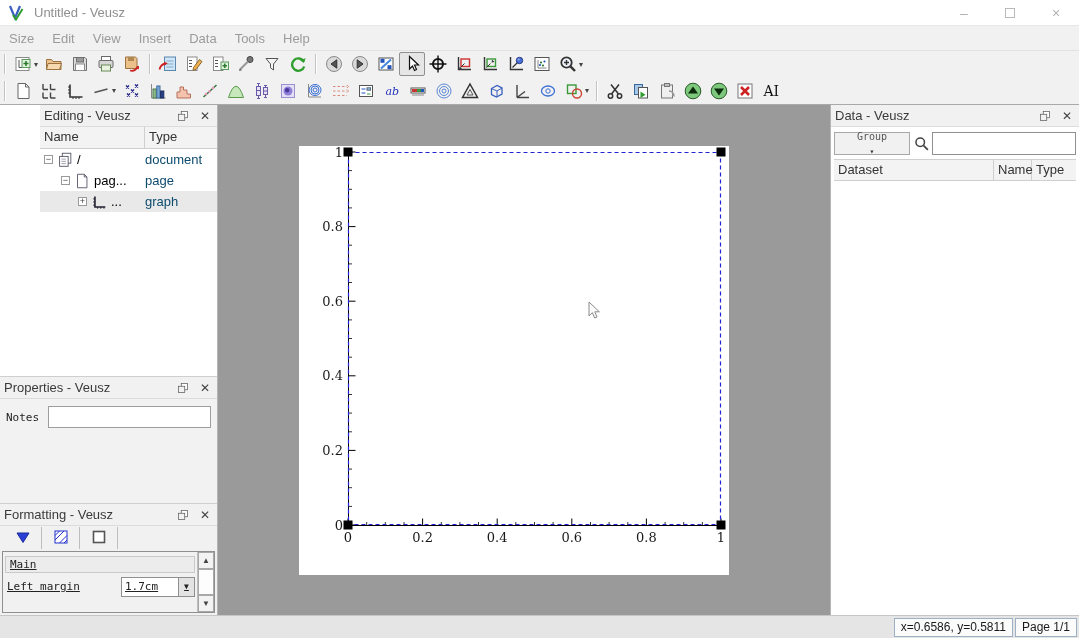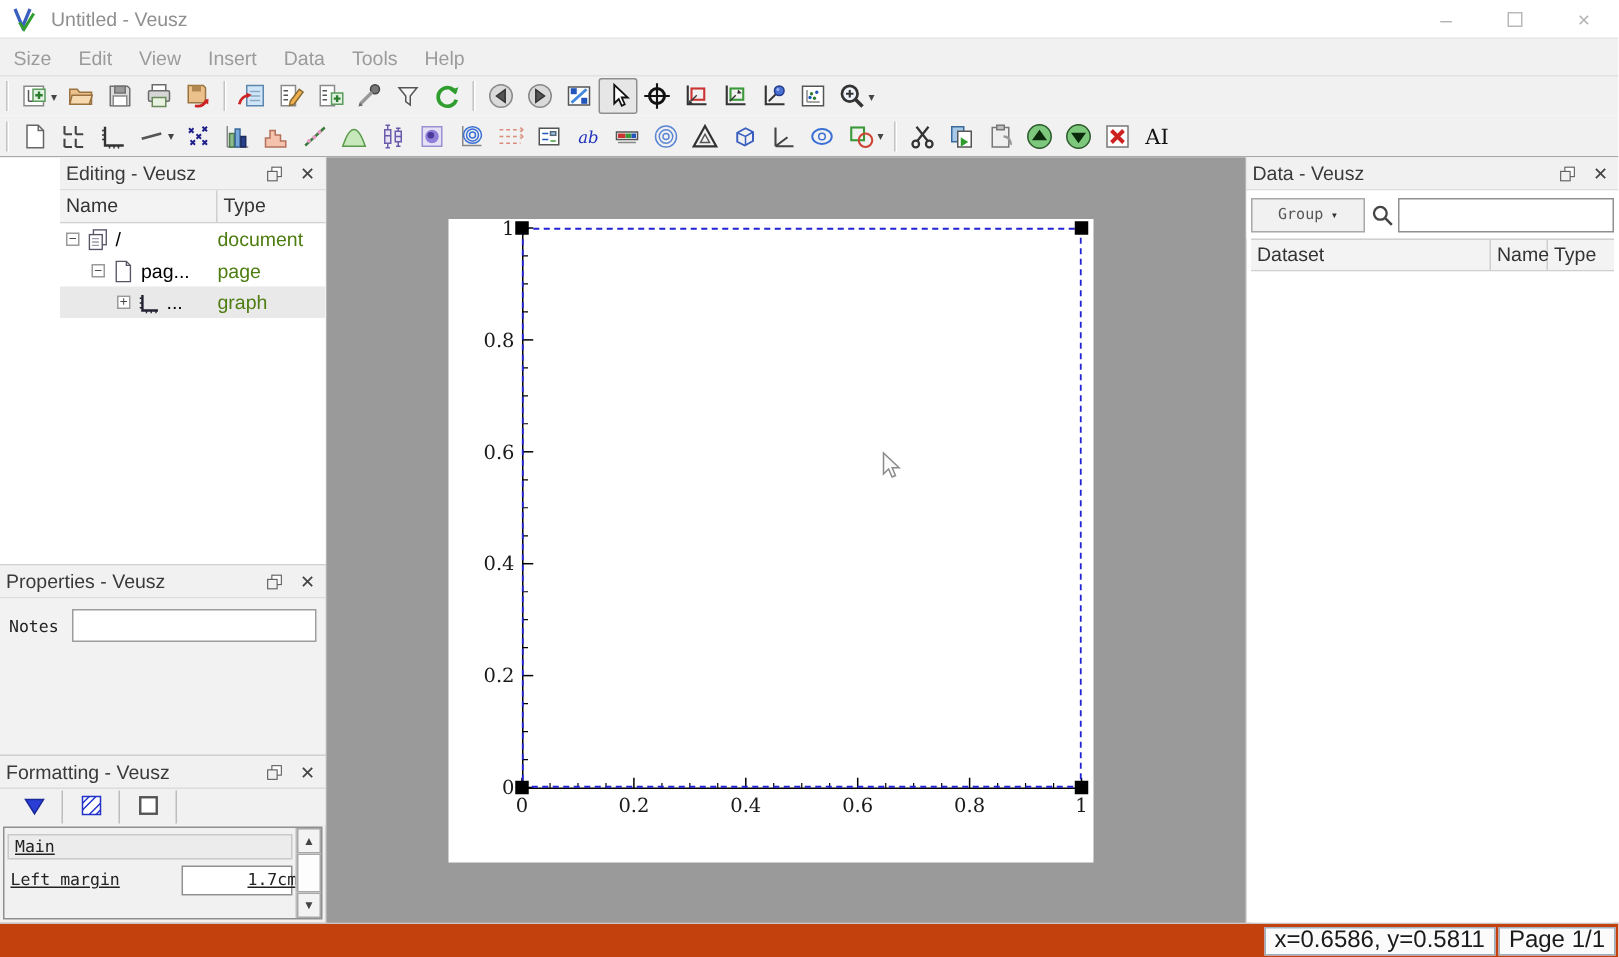--- a/index.html
+++ b/index.html
@@ -43,21 +43,21 @@
   
   .edit-panel { height:272px; display:flex; flex-direction:column; background:#fff;padding-left:40px; }
   .tree-header { display:flex; height:22px; background:#f3f3f3; border-bottom:1px solid #cfcfcf; }
   .tree-header .hc { padding:2px 4px; color:#333; }
   .hc-name { width:105px; border-right:1px solid #cfcfcf; }
   .hc-type { flex:1; }
   .tree-body { flex:1; background:#fff; overflow:hidden; }
   .tree-row { display:flex; height:21px; align-items:center; }
   .tree-row.selected { background:#e9e9e9; }
   .tr-name { width:105px; display:flex; align-items:center; overflow:hidden; white-space:nowrap; }
-  .tr-type { flex:1; color:#4d7c0f; }
+  .tr-type { flex:1; color:#0c4a6e; }
   .exp { width:9px; height:9px; border:1px solid #9a9a9a; background:#fff; font-size:9px; line-height:7px; text-align:center; color:#444; flex:none; margin-right:3px; }
   .tree-icon { width:18px; height:18px; flex:none; margin-right:3px; }
   .tree-icon svg { width:18px; height:18px; }
 
   
   .props-panel { height:127px; display:flex; flex-direction:column; border-top:1px solid #cfcfcf; }
   .props-body { flex:1; background:#f2f2f2; padding:7px 6px; }
   .prop-row { display:flex; align-items:center; }
   .prop-label { width:52px; font-family:"DejaVu Sans Mono", monospace; font-size:11px; color:#222; }
   .prop-input { flex:1; height:22px; background:#fff; border:1px solid #9d9d9d; font-size:12px; padding:0 3px; }
@@ -66,45 +66,45 @@
   .fmt-panel { flex:1; display:flex; flex-direction:column; border-top:1px solid #cfcfcf; }
   .fmt-tabs { height:24px; background:#f1f1f1; display:flex; align-items:center; padding-left:4px; }
   .ftab { width:38px; height:22px; display:flex; align-items:center; justify-content:center; border-right:1px solid #bdbdbd; }
   .fmt-box { flex:1; margin:1px 2px 2px 2px; border:1px solid #8f8f8f; background:#f1f1f1; display:flex; overflow:hidden; }
   .fmt-rows { flex:1; padding:2px; }
   .frow { display:flex; align-items:center; height:21px; margin-bottom:1px; font-family:"DejaVu Sans Mono", monospace; font-size:11px; color:#222;text-decoration:underline; }
   .fhead { flex:1; background:#ececec; border:1px solid #c9c9c9; padding:1px 4px; }
   .flabel { flex:1; padding-left:2px; }
   .fcheck { width:13px; height:13px; border:1px solid #8f8f8f; background:#fff; margin-right:46px; }
   .fcombo { width:74px; height:20px; border:1px solid #8f8f8f; background:#fff; display:flex; align-items:center; }
-  .fcombo .fval { flex:1; padding-left:3px;margin-left:40px; }
+  .fcombo .fval { flex:1; padding-left:3px; }
   .fcombo .fbtn { width:16px; height:100%; background:#e3e3e3; border-left:1px solid #8f8f8f; font-size:8px; display:flex; align-items:center; justify-content:center; color:#222; }
   .fscroll { width:17px; border-left:1px solid #bdbdbd; display:flex; flex-direction:column; background:#f0f0f0; }
   .sbtn { height:17px; border:1px solid #a8a8a8; background:#f3f3f3; font-size:8px; color:#444; display:flex; align-items:center; justify-content:center; }
   .sthumb { height:26px; background:#fdfdfd; border:1px solid #a8a8a8; }
   .strack { flex:1; background:repeating-linear-gradient(45deg,#f2f2f2,#f2f2f2 2px,#e9e9e9 2px,#e9e9e9 4px); }
 
   
   .page { position:absolute; left:81px; top:41px; width:430px; height:429px; background:#fff; }
 
   
   .data-controls { padding:5px 3px 4px 3px; background:#fff; display:flex; align-items:center; }
-  .group-btn { width:76px; height:23px; background:#f1f1f1; border:1px solid #a8a8a8; display:flex; align-items:center; justify-content:center; gap:5px; font-family:"DejaVu Sans Mono", monospace; font-size:10px; color:#555; }
+  .group-btn { width:76px; height:23px; background:#f1f1f1; border:1px solid #a8a8a8; display:flex; align-items:center; justify-content:center; gap:5px; font-family:"DejaVu Sans Mono", monospace; font-size:10px; color:#555;flex-direction:column; }
   .group-btn .caret { font-size:8px; color:#333; }
   .search-icon-wrap { width:22px; display:flex; justify-content:center; }
   .search-input { flex:1; height:23px; border:1px solid #8f8f8f; background:#fff; padding:0 3px; font-size:12px; min-width:0; }
   .data-header { display:flex; height:22px; border-top:1px solid #cfcfcf; border-bottom:1px solid #cfcfcf; background:#f3f3f3; margin:0 3px; }
   .dh { padding:2px 4px; color:#333; }
   .dh-dataset { flex:1; border-right:1px solid #cfcfcf; }
   .dh-size { width:38px; border-right:1px solid #cfcfcf; }
   .dh-type { width:44px; }
   .data-body { flex:1; background:#fff; margin:0 3px; }
 
   
-  .statusbar { height:23px; background:#c2410c; border-top:1px solid #c6c6c6; display:flex; align-items:center; justify-content:flex-end; font-size:16px; color:#1a1a1a; }
+  .statusbar { height:23px; background:#e5e5e5; border-top:1px solid #c6c6c6; display:flex; align-items:center; justify-content:flex-end; font-size:12px; color:#1a1a1a; }
   .status-cell { border:1px solid #9eb0c4; background:#fbfbfb; padding:1px 6px; margin-right:2px; height:19px; display:flex; align-items:center; }
 </style>
 </head>
 <body>
 
 <div class="titlebar">
   <svg class="app-logo" viewBox="0 0 20 20">
     <path d="M3 3 L8 15 L13 3" stroke="#3a5fbf" stroke-width="2.2" fill="none"></path>
     <path d="M6 12 L9 16.5 L15.5 6" stroke="#2f9e2f" stroke-width="2" fill="none"></path>
   </svg>

